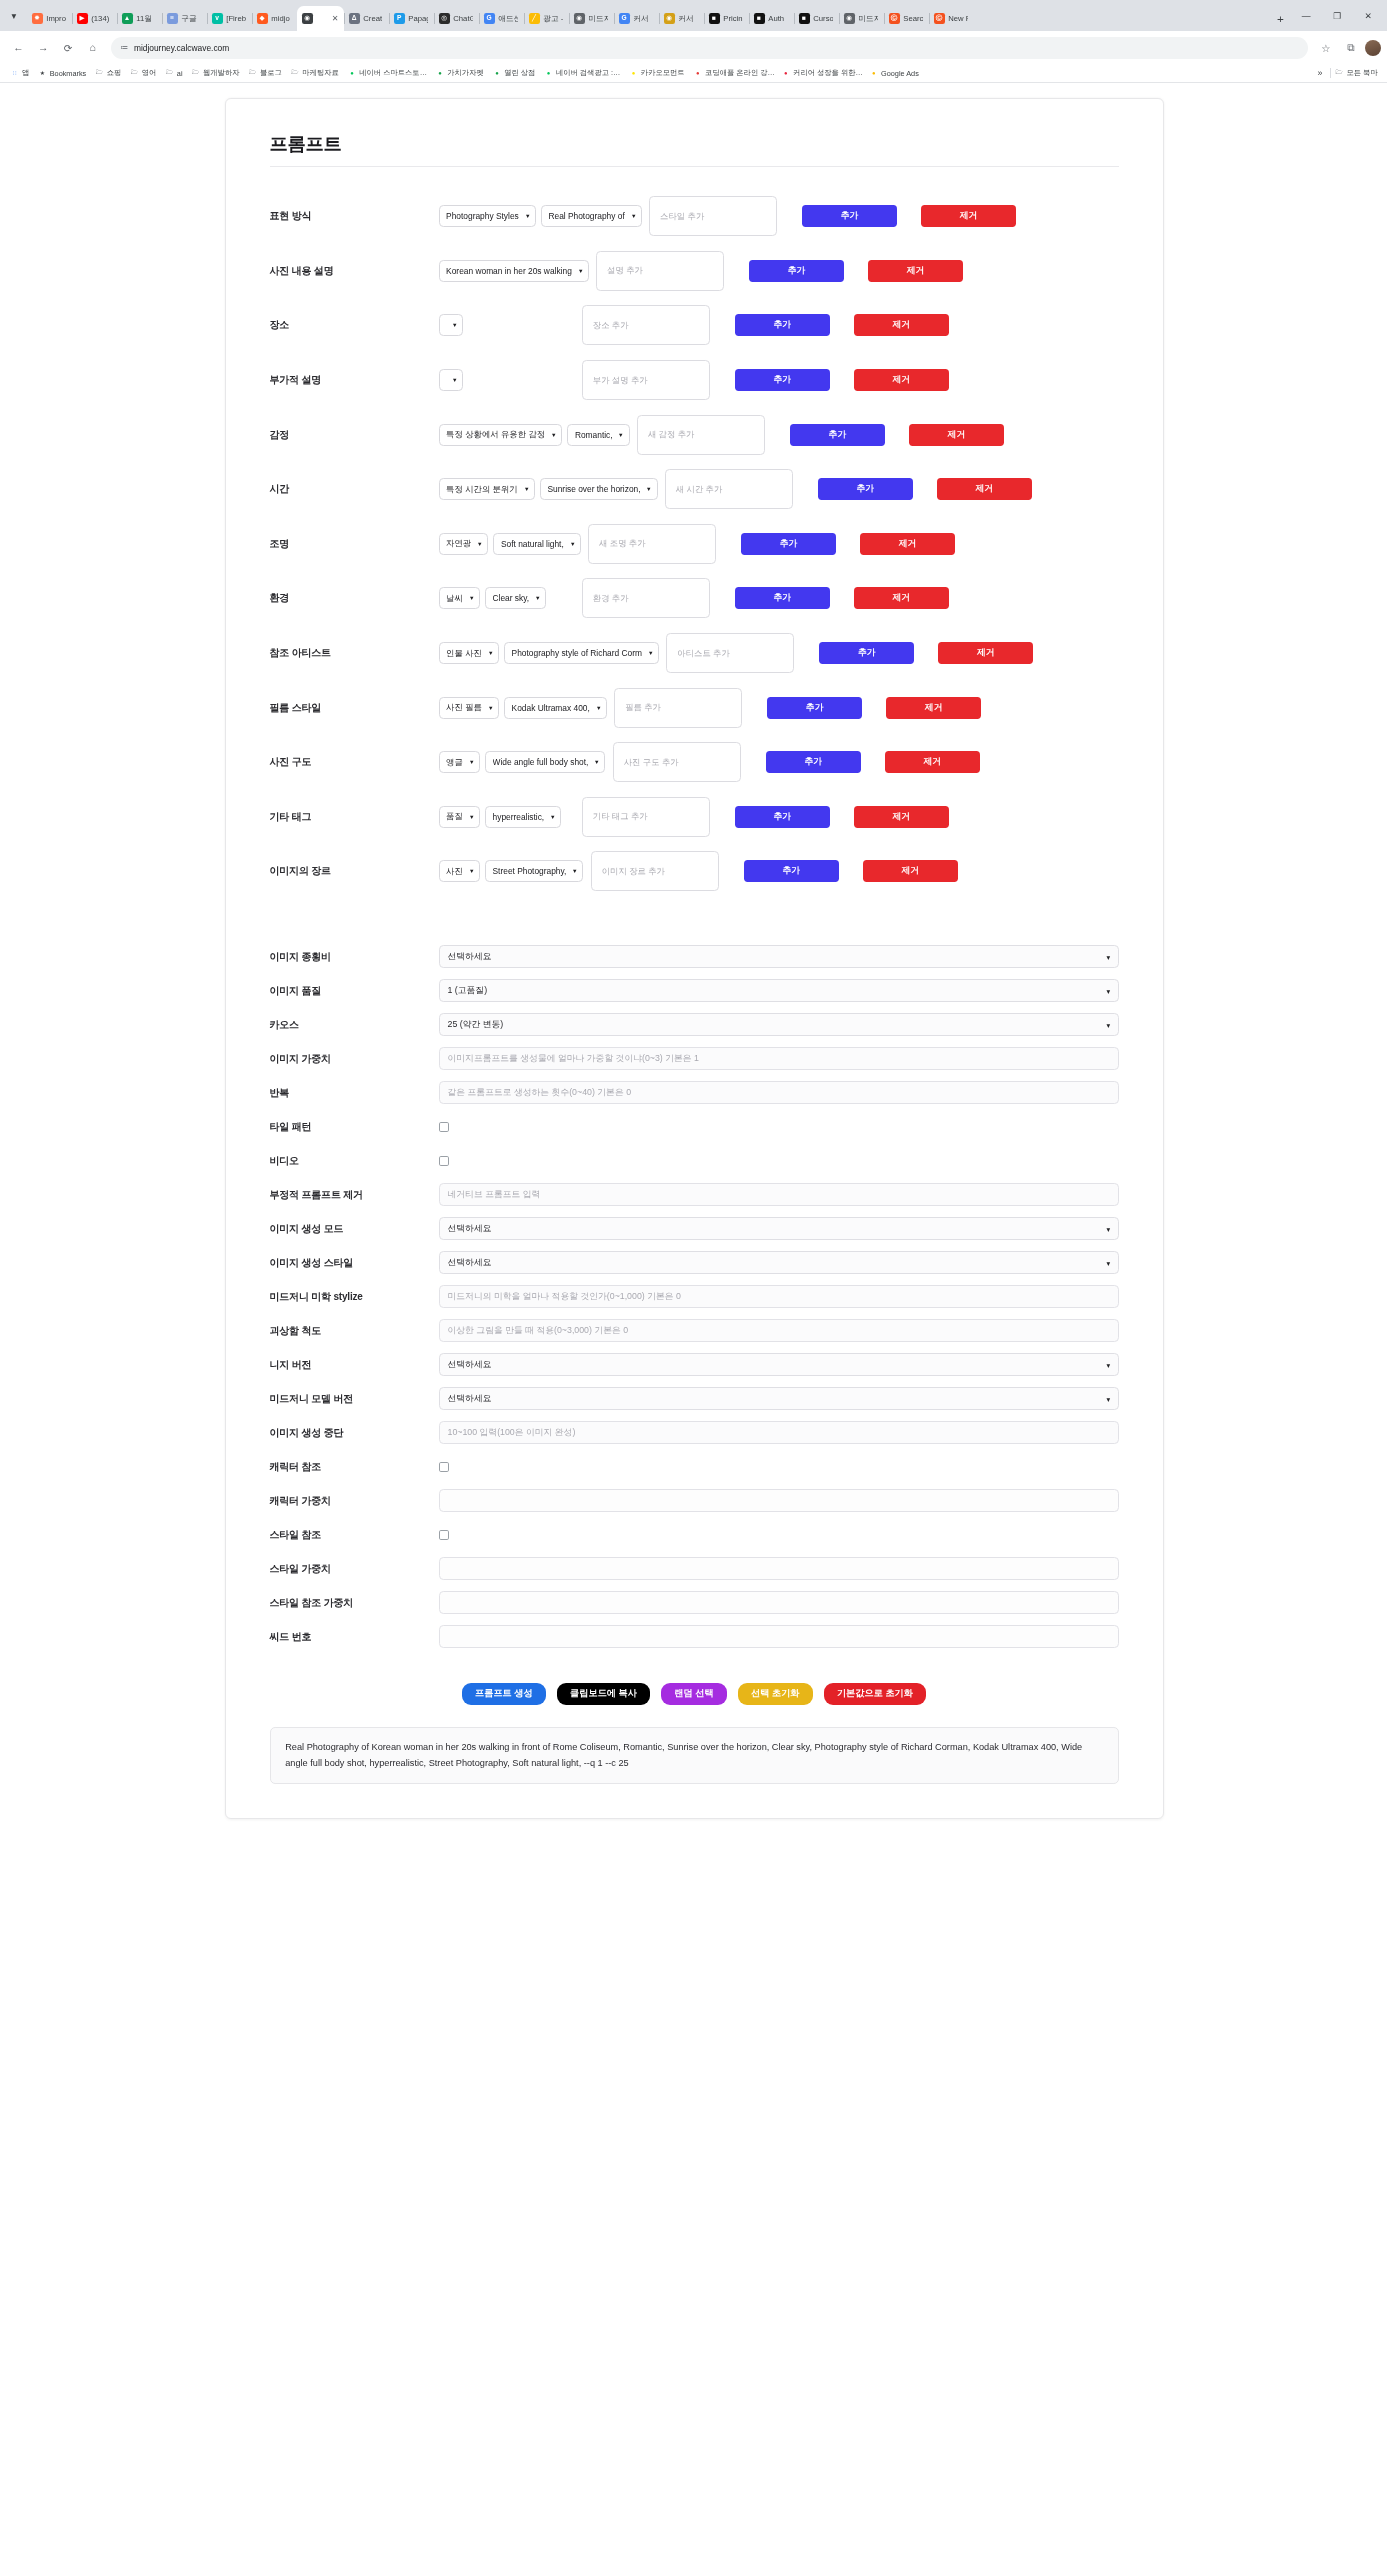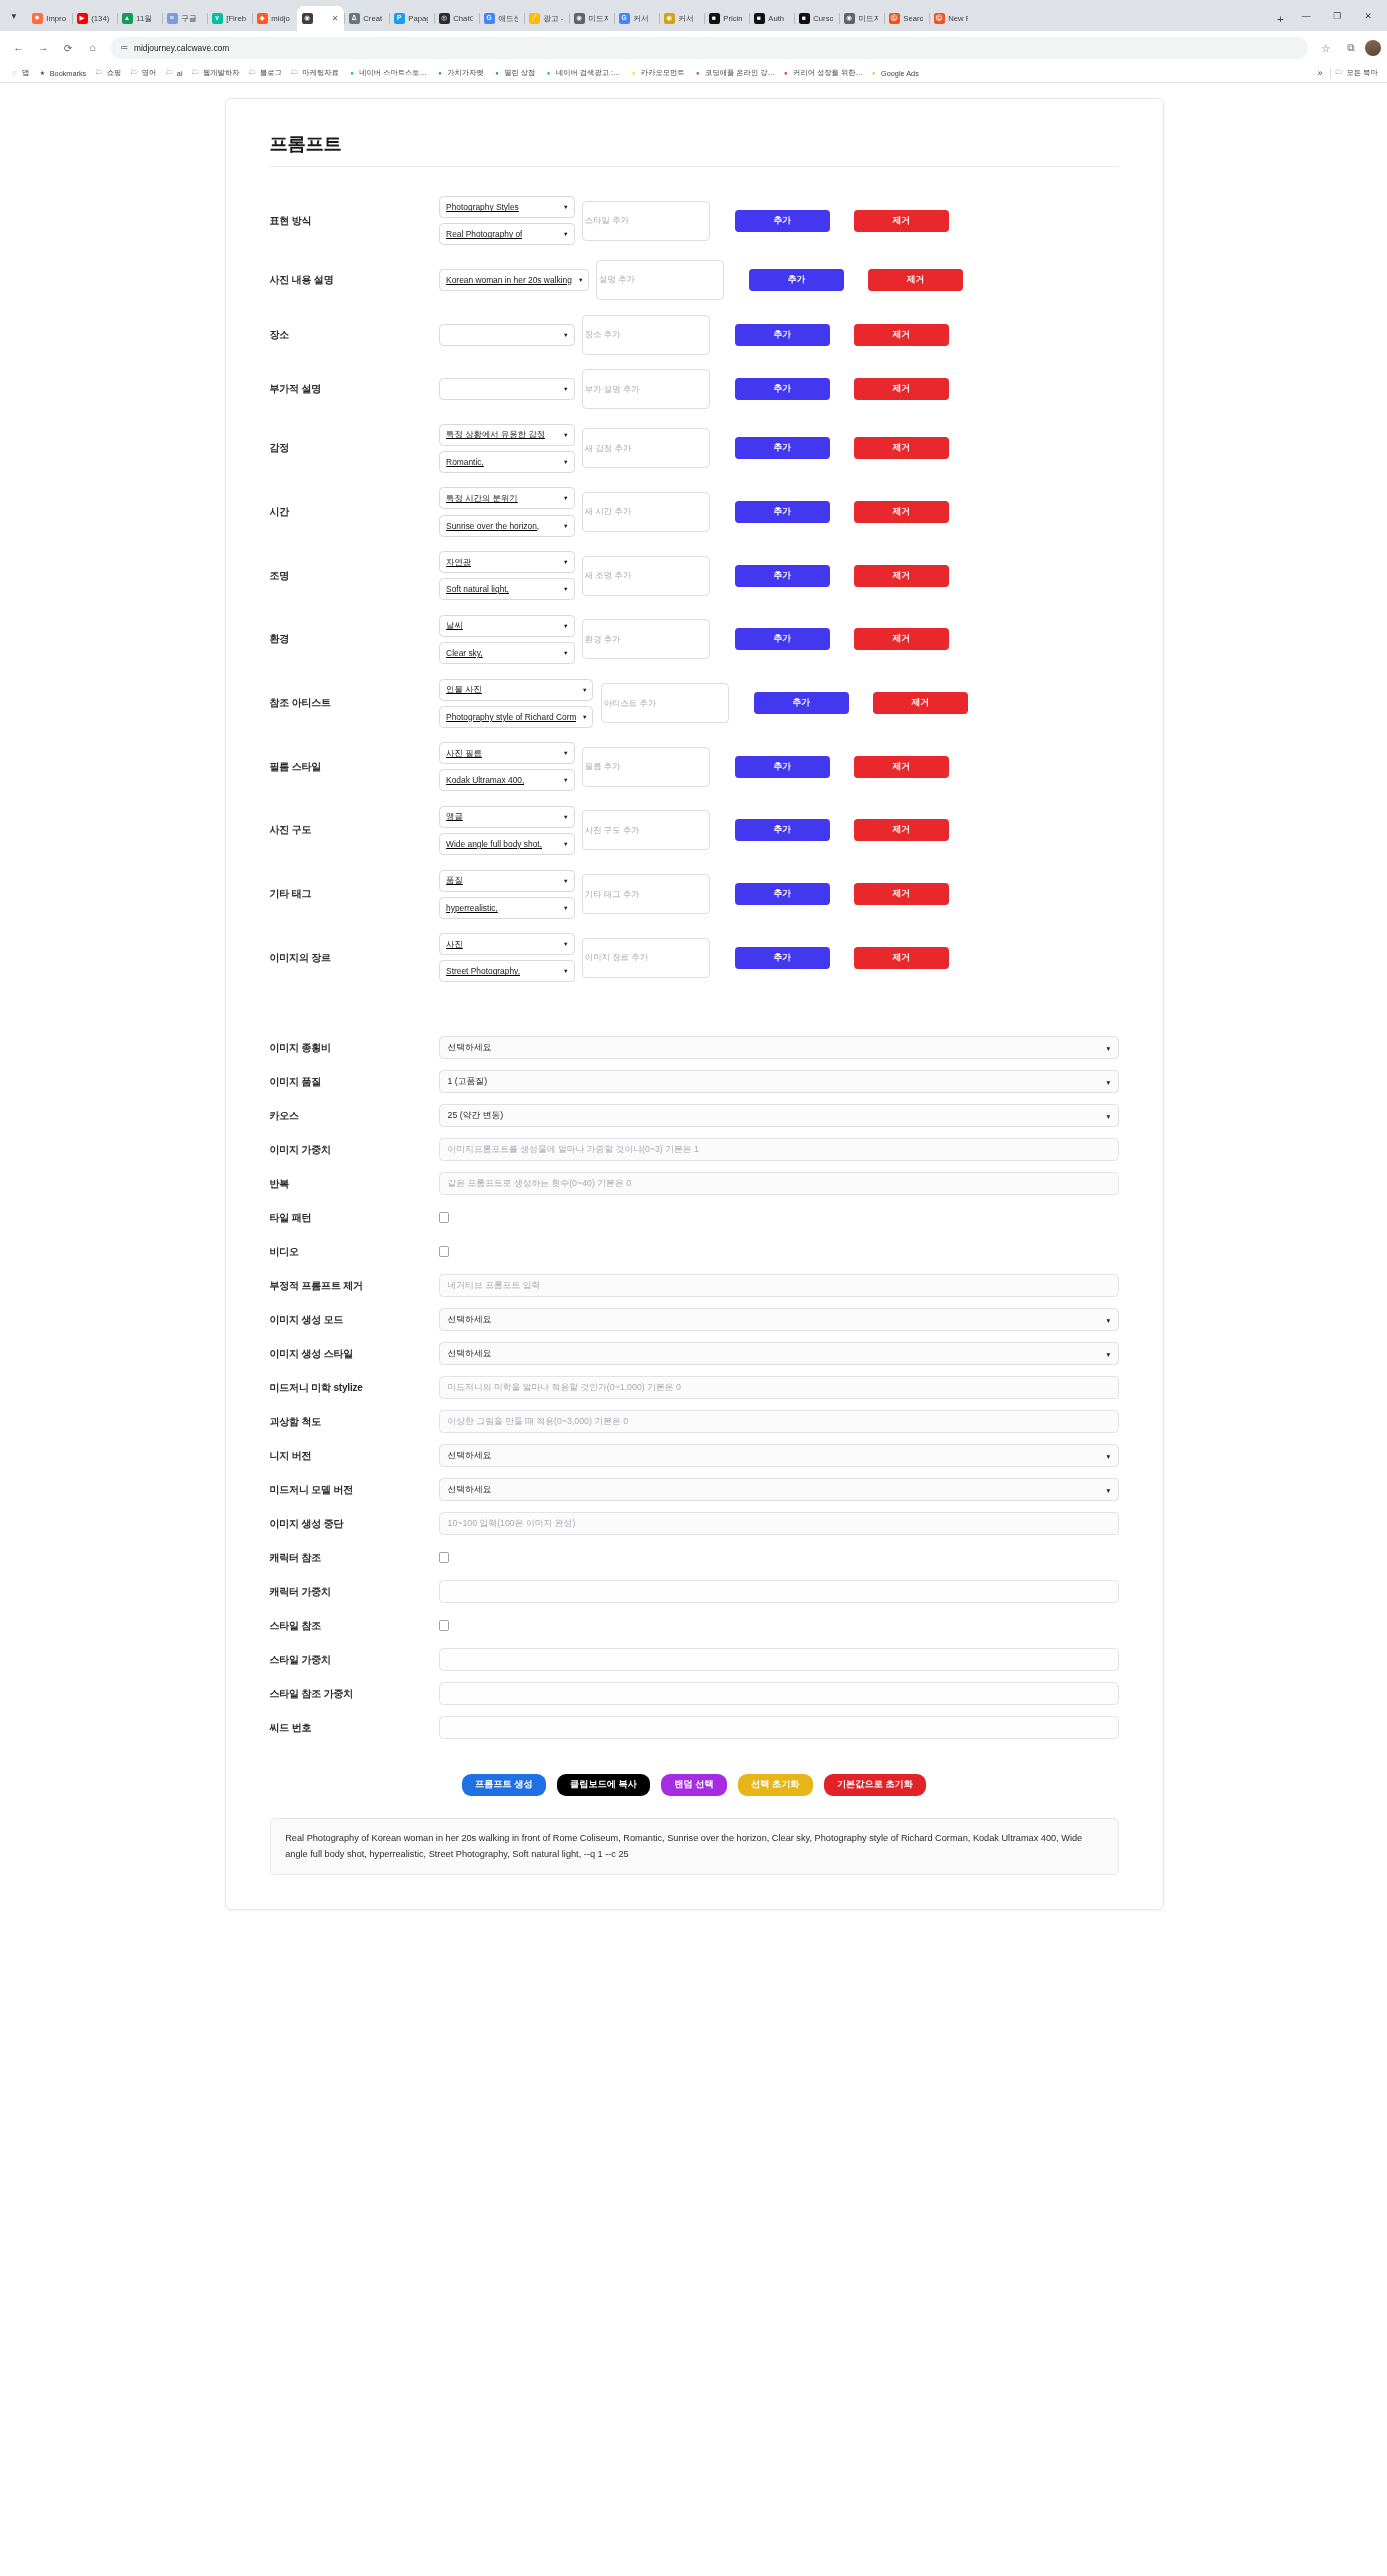--- a/index.html
+++ b/index.html
@@ -150,21 +150,21 @@
     padding: 7.3px 0;
     min-height: 41px;
   }
   .plabel {
     flex: 0 0 169px;
     font-size: 10px;
     font-weight: 600;
     color: #2c2c30;
     letter-spacing: -0.2px;
   }
-  .pselects { flex: 0 0 136px; display: flex; flex-direction: column; gap: 5.1px; text-decoration: underline; }
+  .pselects { flex: 0 0 136px; display: flex; flex-direction: row; gap: 5.1px; }
   .sel {
     height: 22px;
     border: 0.7px solid #d8d8dd;
     border-radius: 4.4px;
     background: #ffffff;
     display: flex; align-items: center;
     padding: 0 16px 0 6.6px;
     font-size: 8.4px;
     color: #1b1b1f;
     position: relative;
@@ -178,21 +178,21 @@
   }
   .sel .selval { overflow: hidden; text-overflow: clip; display: block; }
   .ptext {
     flex: 0 0 128px;
     height: 40px;
     margin-left: 7.3px;
     border: 0.7px solid #dcdce1;
     border-radius: 4.4px;
     background: #fff;
     display: flex; align-items: center;
-    padding: 0 2px;
+    padding: 0 10px;
     font-size: 8.4px;
     color: #a9a9b0;
     white-space: nowrap; overflow: hidden;
   }
   .pbtns { display: flex; gap: 24px; margin-left: 25px; }
   .btn-add, .btn-del {
     width: 95px; height: 22px;
     border-radius: 3.7px;
     display: flex; align-items: center; justify-content: center;
     color: #fff; font-size: 8.8px; font-weight: 600;

